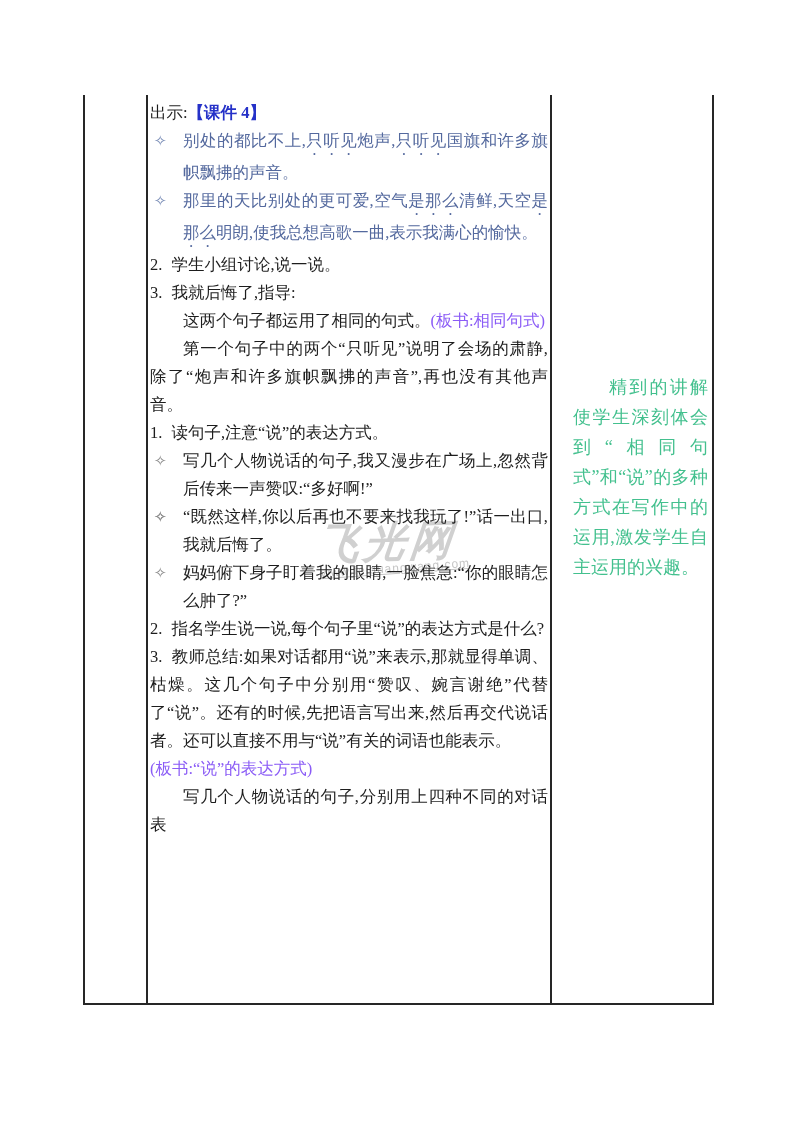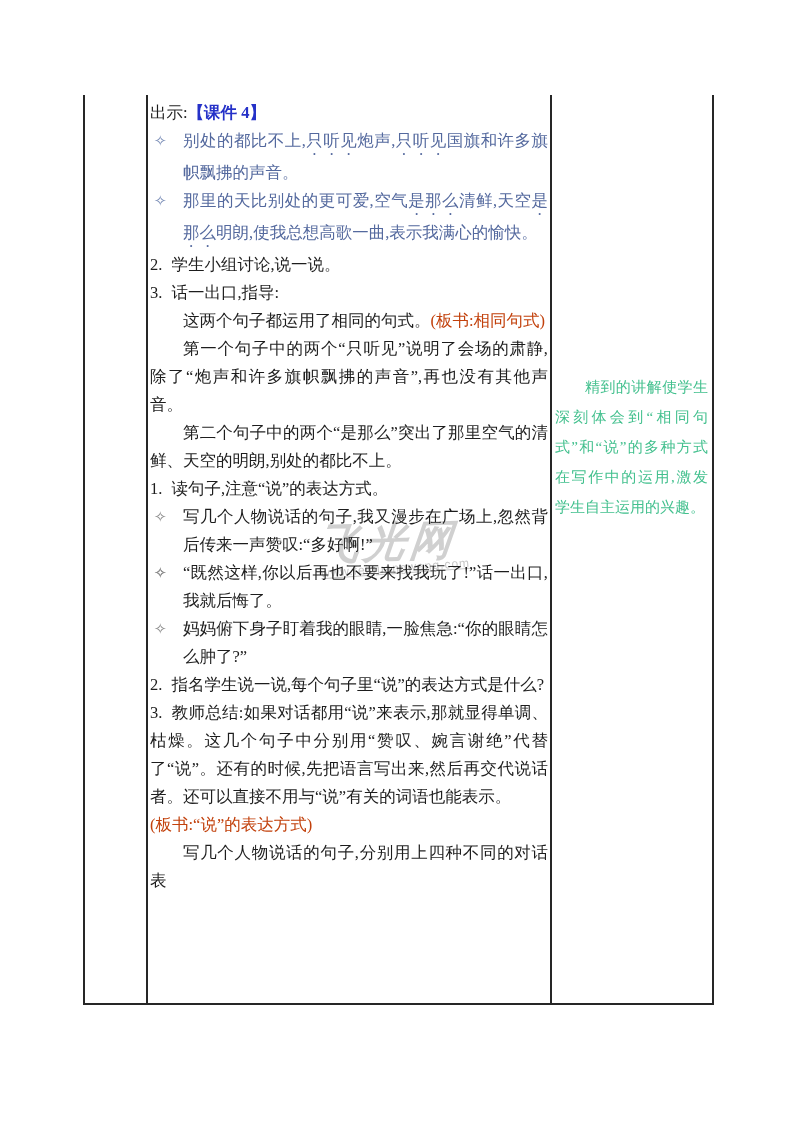--- a/index.html
+++ b/index.html
@@ -25,28 +25,28 @@
     display:flex;box-sizing:border-box;background:transparent;
     border-left:2px solid #262626;border-right:2px solid #262626;border-bottom:2px solid #262626;
   }
   .c1{width:63px;border-right:2px solid #262626;box-sizing:border-box;}
   .c2{
     width:404px;border-right:2px solid #262626;box-sizing:border-box;
     padding:4px 2px 0 2px;font-size:16.5px;line-height:28px;text-align:justify;
     text-justify:inter-ideograph;
   }
   .c3{
-    flex:1;box-sizing:border-box;padding:277px 4px 0 3px;
-    font-size:15px;line-height:30px;color:#43c08e;text-align:justify;
+    flex:1;box-sizing:border-box;padding:277px 4px 0 21px;
+    font-size:18px;line-height:30px;color:#43c08e;text-align:justify;
   }
   .para{margin:0;}
   .ind{text-indent:2em;}
   .blue{color:#54699e;}
   .blue-bold{color:#2531c8;font-weight:bold;}
-  .red{color:#c2410c;}
+  .red{color:#8b5cf6;}
   .num{margin-right:0.55em;}
   .bullet{padding-left:33px;position:relative;}
   .bullet .mark{position:absolute;left:4px;top:0;font-size:15px;}
   .mark-blue{color:#7c8fb8;}
   .mark-grey{color:#8d8d8d;}
   .em-dot{
     -webkit-text-emphasis:filled dot;-webkit-text-emphasis-position:under right;
     text-emphasis:filled dot;text-emphasis-position:under right;
   }
 </style>
@@ -64,27 +64,26 @@
   <div class="c2">
 
     <p class="para"><span>出示:</span><span class="blue-bold">【课件 4】</span></p>
 
     <p class="para bullet blue"><span class="mark mark-blue">✧</span><span>别处的都比不上,</span><span class="em-dot">只听见</span><span>炮声,</span><span class="em-dot">只听见</span><span>国旗和许多旗帜飘拂的声音。</span></p>
 
     <p class="para bullet blue"><span class="mark mark-blue">✧</span><span>那里的天比别处的更可爱,空气</span><span class="em-dot">是那么</span><span>清鲜,天空</span><span class="em-dot">是那么</span><span>明朗,使我总想高歌一曲,表示我满心的愉快。</span></p>
 
     <p class="para"><span class="num">2.</span><span>学生小组讨论,说一说。</span></p>
 
-    <p class="para"><span class="num">3.</span><span>话一出口,指导:</span></p>
+    <p class="para"><span class="num">3.</span><span>我就后悔了,指导:</span></p>
 
     <p class="para ind"><span>这两个句子都运用了相同的句式。</span><span class="red">(板书:相同句式)</span></p>
 
     <p class="para ind"><span>第一个句子中的两个“只听见”说明了会场的肃静,除了“炮声和许多旗帜飘拂的声音”,再也没有其他声音。</span></p>
 
-    <p class="para ind"><span>第二个句子中的两个“是那么”突出了那里空气的清鲜、天空的明朗,别处的都比不上。</span></p>
 
 
 
     <p class="para"><span class="num">1.</span><span>读句子,注意“说”的表达方式。</span></p>
 
     <p class="para bullet"><span class="mark mark-grey">✧</span><span>写几个人物说话的句子,我又漫步在广场上,忽然背后传来一声赞叹:“多好啊!”</span></p>
 
     <p class="para bullet"><span class="mark mark-grey">✧</span></p>
 
     <p class="para bullet"><span class="mark mark-grey">✧</span><span>“既然这样,你以后再也不要来找我玩了!”话一出口,我就后悔了。</span></p>

